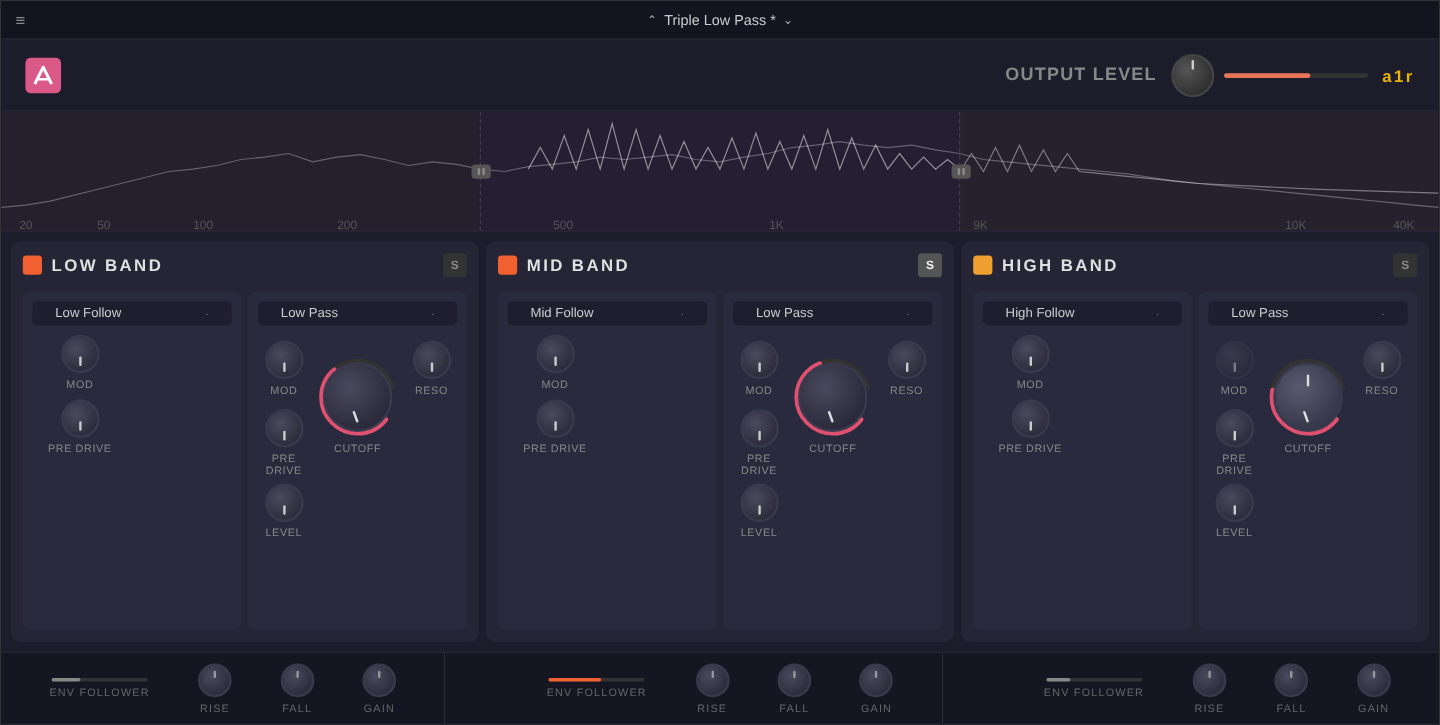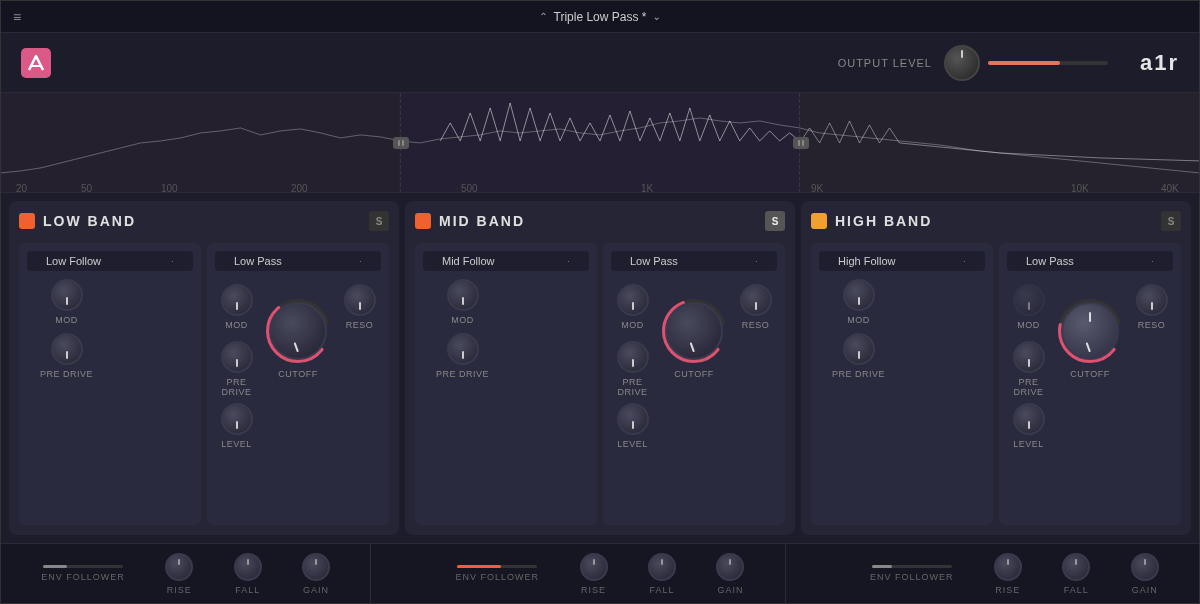--- a/index.html
+++ b/index.html
@@ -72,23 +72,23 @@
       color: #f06090;
     }
     .output-section {
       margin-left: auto;
       display: flex;
       align-items: center;
       gap: 12px;
     }
     .output-label {
       color: #888;
-      font-size: 11px;
+      font-size: 15px;
       letter-spacing: 1px;
-      font-weight: normal;
+      font-weight: bold;
     }
     .output-knob-container {
       display: flex;
       align-items: center;
       gap: 8px;
     }
     .output-knob {
       width: 36px;
       height: 36px;
       border-radius: 50%;
@@ -114,25 +114,24 @@
       border-radius: 2px;
       position: relative;
     }
     .output-slider-fill {
       width: 60%;
       height: 100%;
       background: #e8755a;
       border-radius: 2px;
     }
     .air-logo {
-      color: #e5e5e5;
-      font-size: 22px;
+      color: #eab308;
+      font-size: 14px;
       font-weight: bold;
       letter-spacing: 2px;
-      margin-left: 20px;
     }
     
     .spectrum-area {
       height: 100px;
       background: #1e1e2e;
       position: relative;
       border-bottom: 1px solid #2a2a3a;
       overflow: hidden;
     }
     .freq-labels {
@@ -454,21 +453,21 @@
 
       <path d="M440,48 L450,30 L460,48 L470,20 L480,48 L490,15 L500,48 L510,10 L520,48 L530,15 L540,48 L550,20 L560,48 L570,25 L580,48 L590,30 L600,48 L610,22 L620,48 L630,18 L640,48 L650,25 L660,48 L670,20 L680,48 L690,15 L700,48 L710,22 L720,48 L730,28 L740,48 L750,35 L760,48 L770,38 L780,48 L790,40 L800,48" stroke="rgba(255,255,255,0.5)" stroke-width="1" fill="none"></path>
 
       <path d="M800,50 L810,35 L820,50 L830,30 L840,50 L850,28 L860,50 L870,32 L880,50 L890,35 L900,50 L920,52 L940,54 L960,56 L980,58 L1000,60 L1100,65 L1200,68" stroke="rgba(255,255,255,0.4)" stroke-width="1" fill="none"></path>
     </svg>
 
     <div class="freq-labels">
       <span class="freq-label" style="left:15px">20</span>
       <span class="freq-label" style="left:80px">50</span>
       <span class="freq-label" style="left:160px">100</span>
-      <span class="freq-label" style="left:290px">200</span>
+      <span class="freq-label" style="left:280px">200</span>
       <span class="freq-label" style="left:460px">500</span>
       <span class="freq-label" style="left:640px">1K</span>
       <span class="freq-label" style="left:810px">9K</span>
       <span class="freq-label" style="left:1070px">10K</span>
       <span class="freq-label" style="left:1160px">40K</span>
     </div>
 
     <div style="position:absolute;top:0;left:398px;bottom:0;width:4px;display:flex;align-items:center;justify-content:center;">
       <div class="divider-handle">
         <div class="divider-pip"></div>

